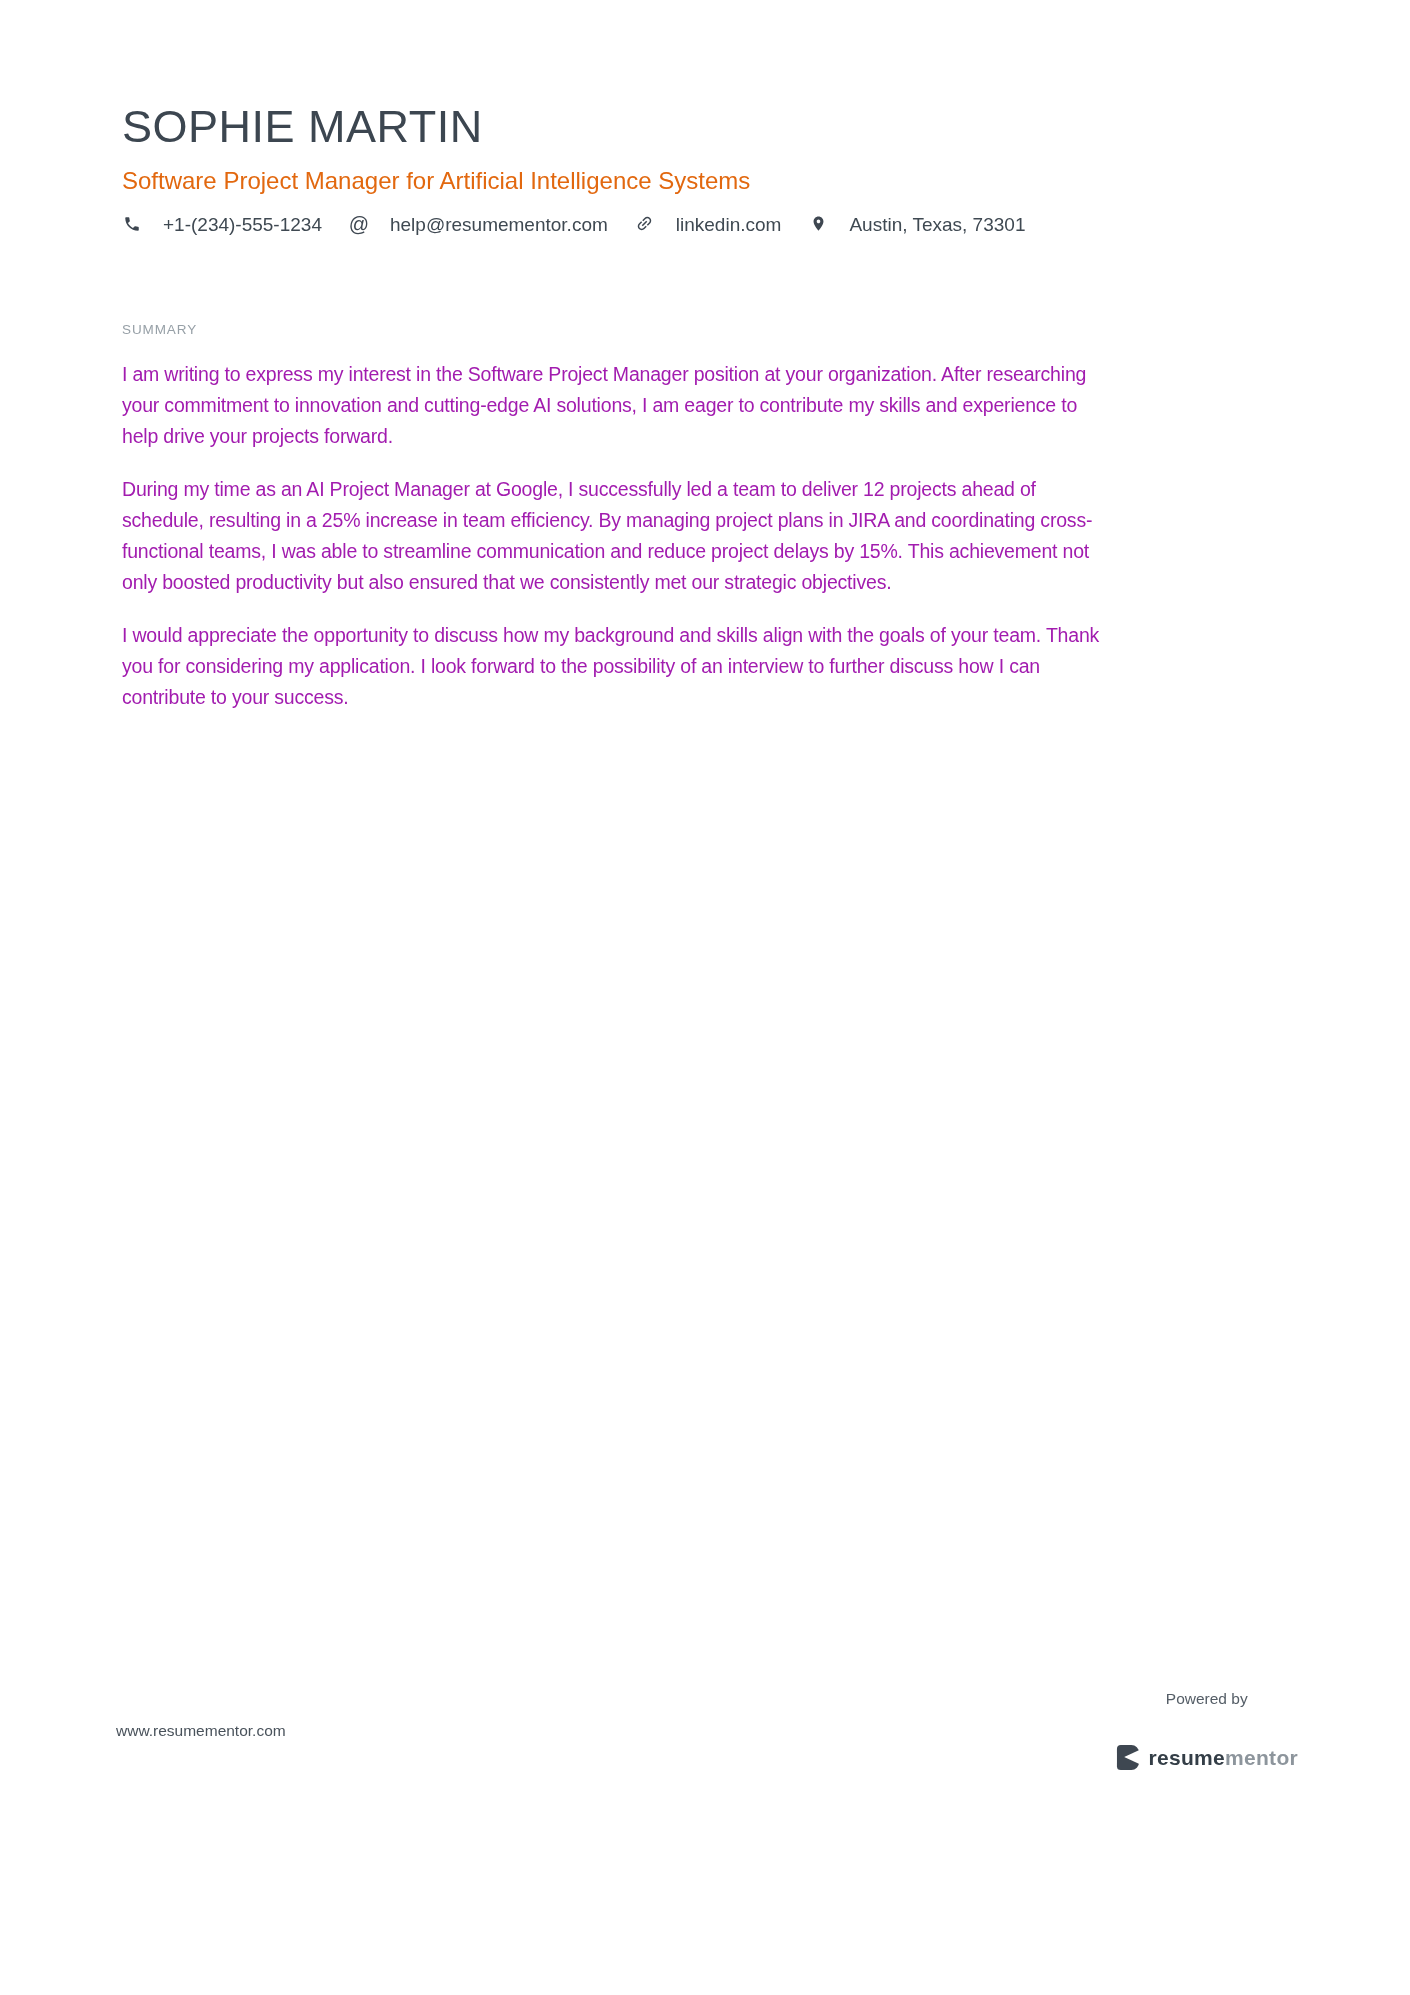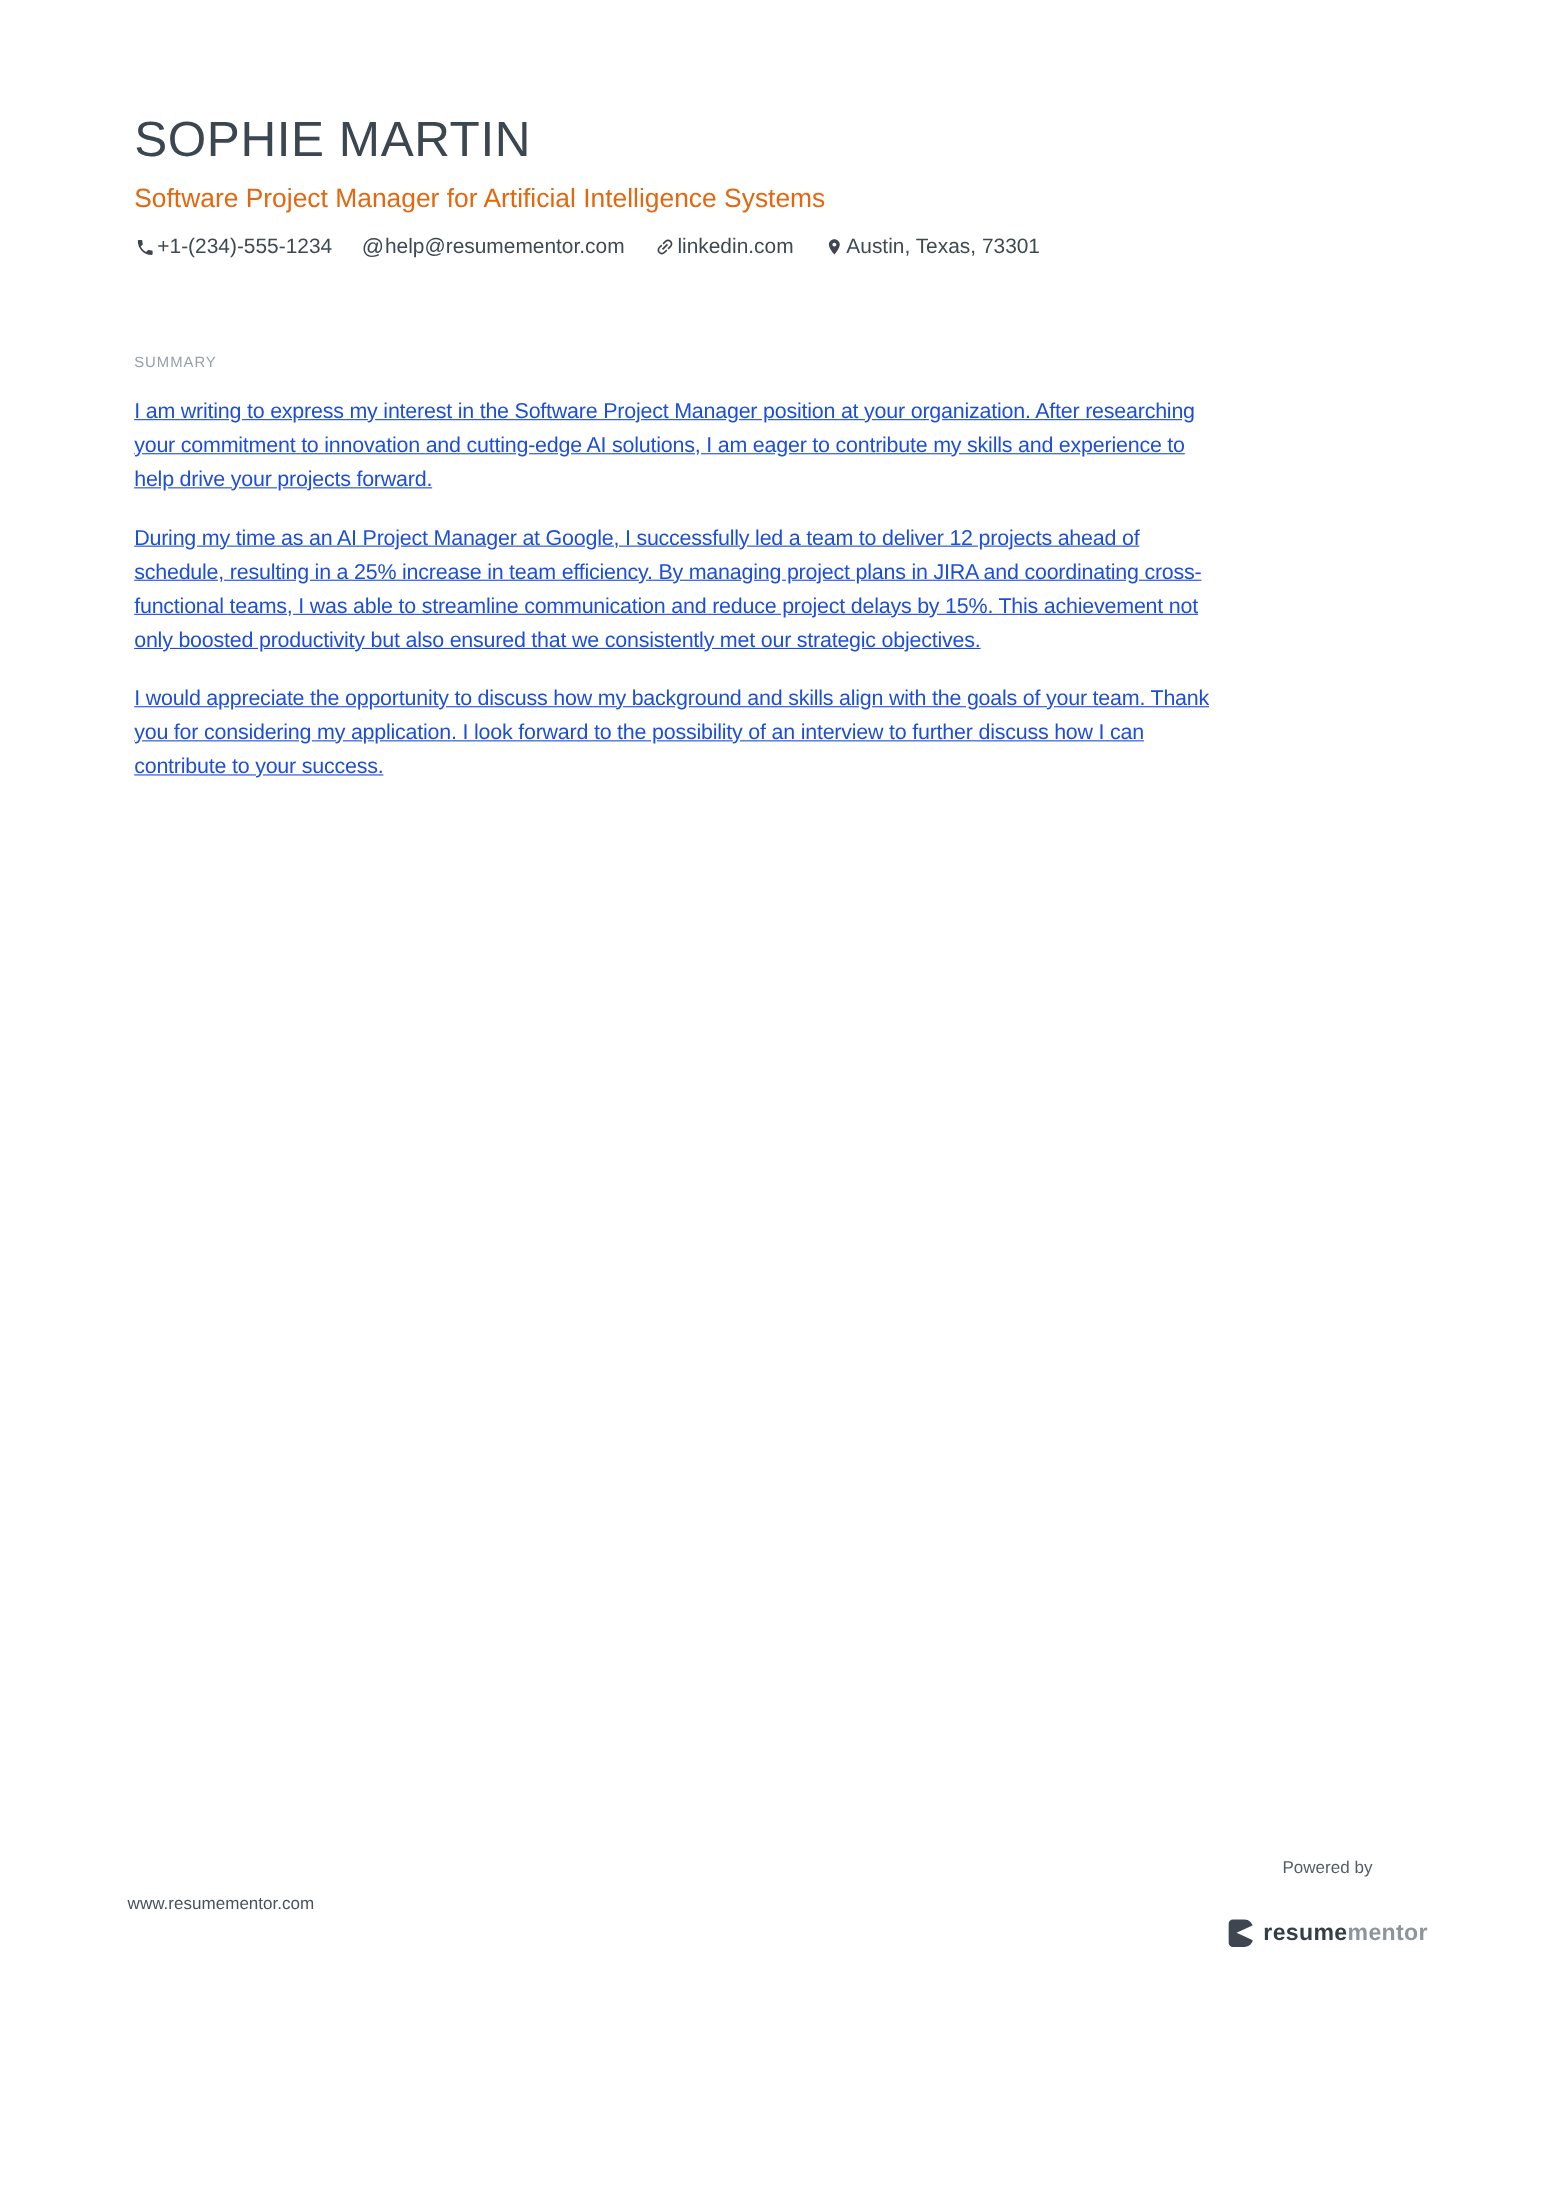--- a/index.html
+++ b/index.html
@@ -36,22 +36,22 @@
   .contact-row {
     display: flex;
     align-items: center;
     gap: 27px;
     margin-top: 18px;
     font-size: 19px;
     color: #3f4952;
   }
   .contact-item {
     display: flex;
-    align-items: center;
-    gap: 1px;
+    align-items: flex-start;
+    gap: 21px;
     white-space: nowrap;
   }
   .contact-item .icon {
     display: inline-flex;
     align-items: center;
     justify-content: center;
     width: 20px;
     height: 20px;
     flex: 0 0 auto;
   }
@@ -71,24 +71,23 @@
   .salutation {
     margin: 28px 0 0 0;
     font-size: 19.5px;
     color: #414b55;
     line-height: 31px;
   }
   .body-paragraph {
     margin: 22px 0 0 0;
     max-width: 985px;
     font-size: 19.5px;
-    color: #1d4ed8;
+    color: #a21caf;
     line-height: 31px;
     letter-spacing: -0.2px;
-    text-decoration: underline;
   }
   .footer {
     position: absolute;
     left: 116px;
     right: 112px;
     bottom: 82px;
     display: flex;
     align-items: center;
     justify-content: space-between;
   }

